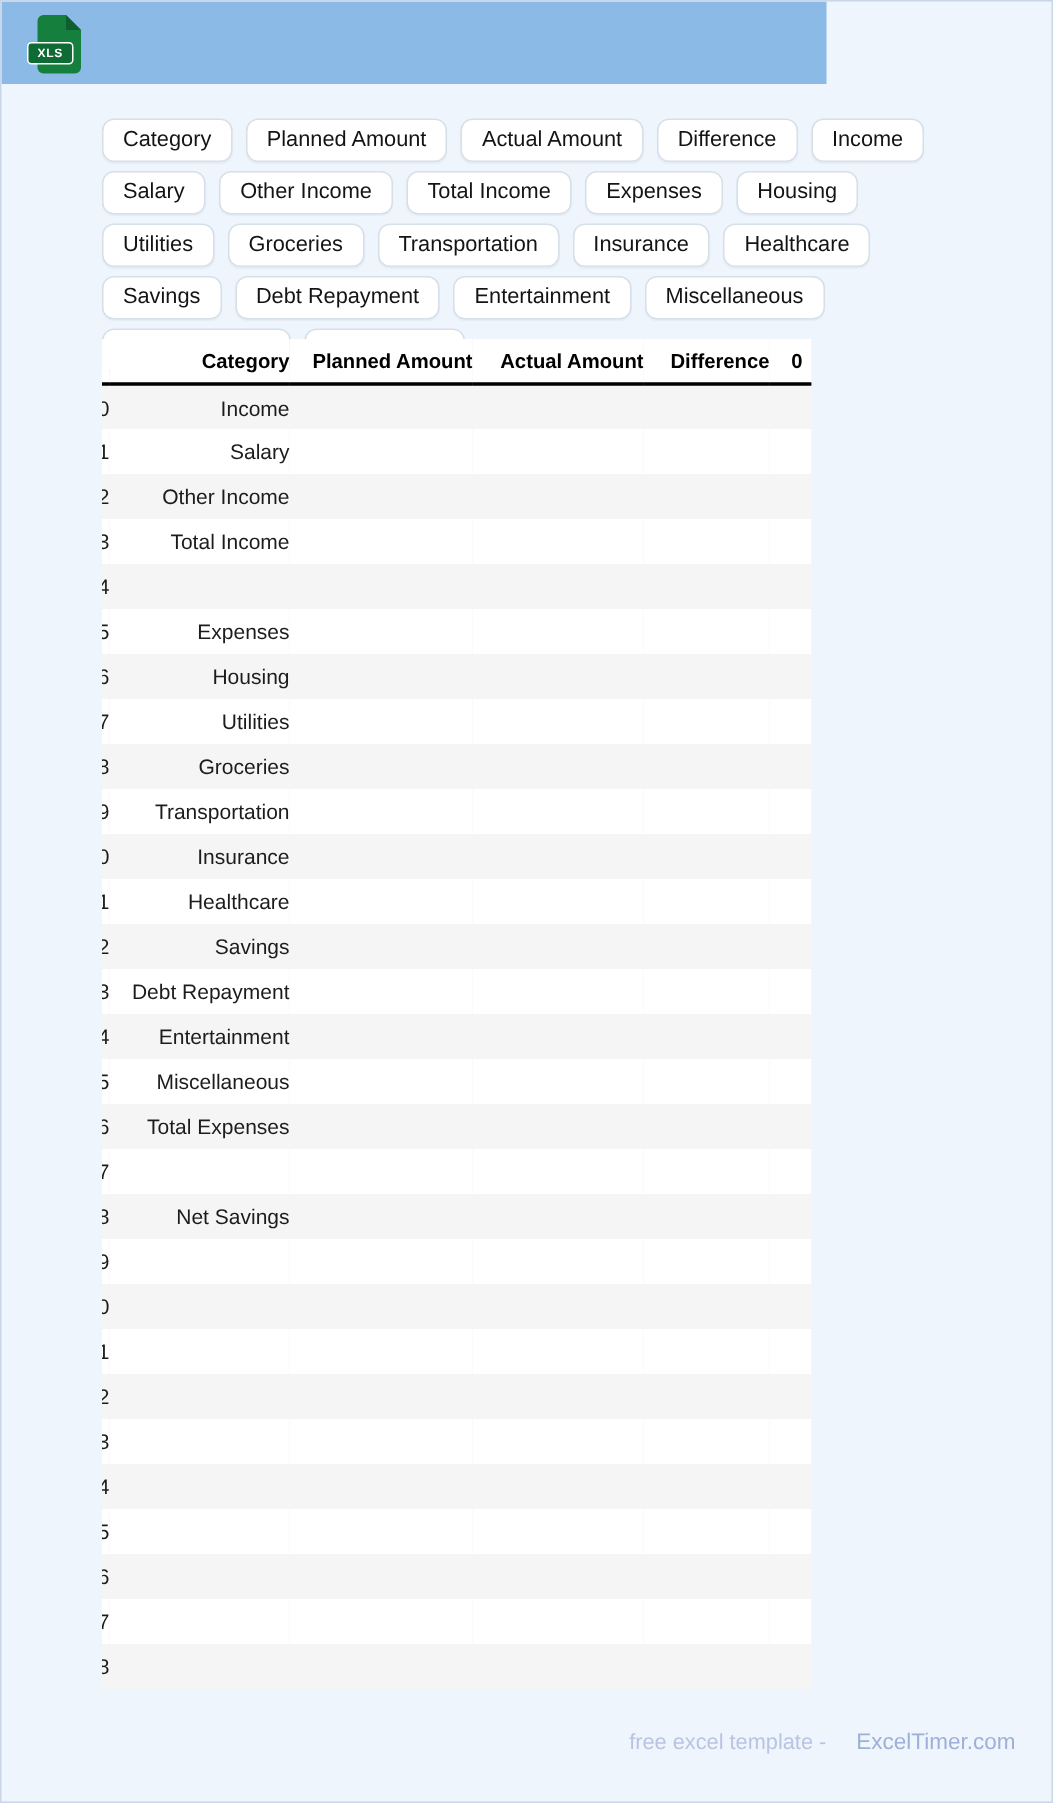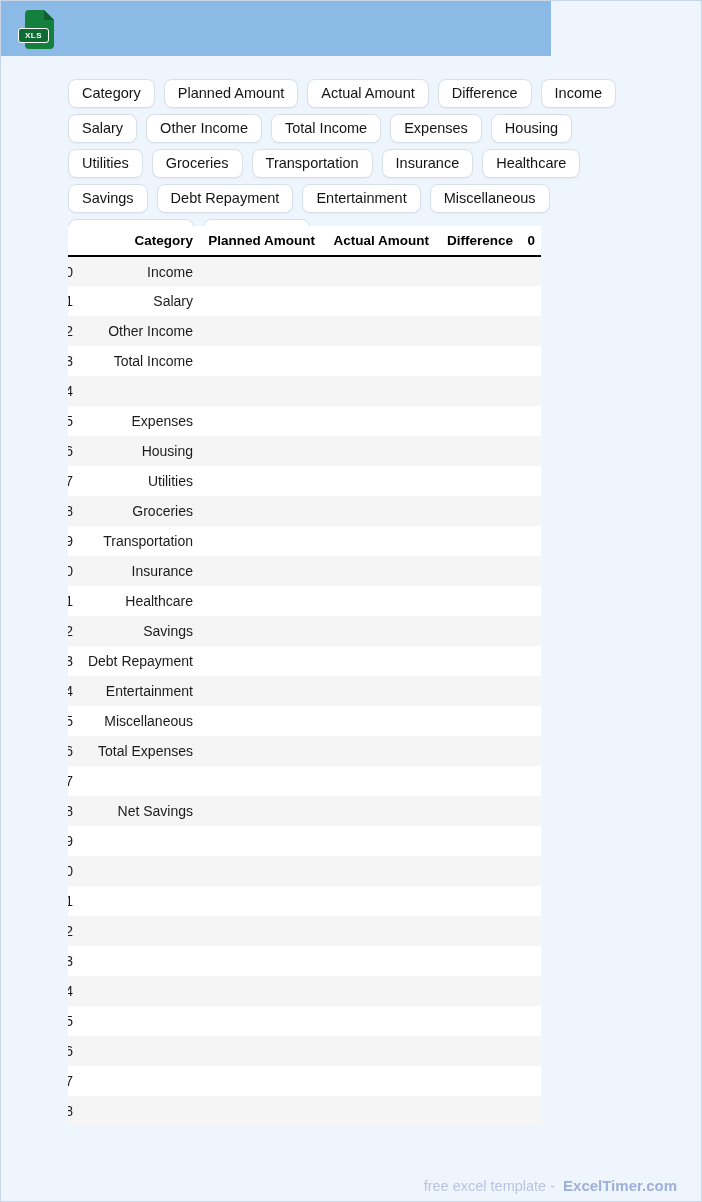--- a/index.html
+++ b/index.html
@@ -129,32 +129,31 @@
   table.budget tbody tr:nth-child(odd) td { background: #f5f5f5; }
   table.budget tbody tr:nth-child(even) td { background: #ffffff; }
   table.budget th:last-child, table.budget td:last-child { padding-right: 6px; }
 
   
   .footer {
     position: absolute;
     right: 24px; top: 1152px;
     display: flex;
     align-items: baseline;
-    column-gap: 8px;
+    column-gap: 20px;
   }
   .footer-text {
     color: #b9c4e2;
     font-size: 14.5px;
   }
   .footer-brand {
     color: #9fb0d8;
     font-size: 15px;
-    font-weight: bold;
+    font-weight: normal;
     cursor: pointer;
-    margin-top: 24px;
   }
 </style>
 </head>
 <body>
 
 <div class="page">
 
   <div class="topbar">
     <div class="file-icon">
       <div class="file-body"></div>

